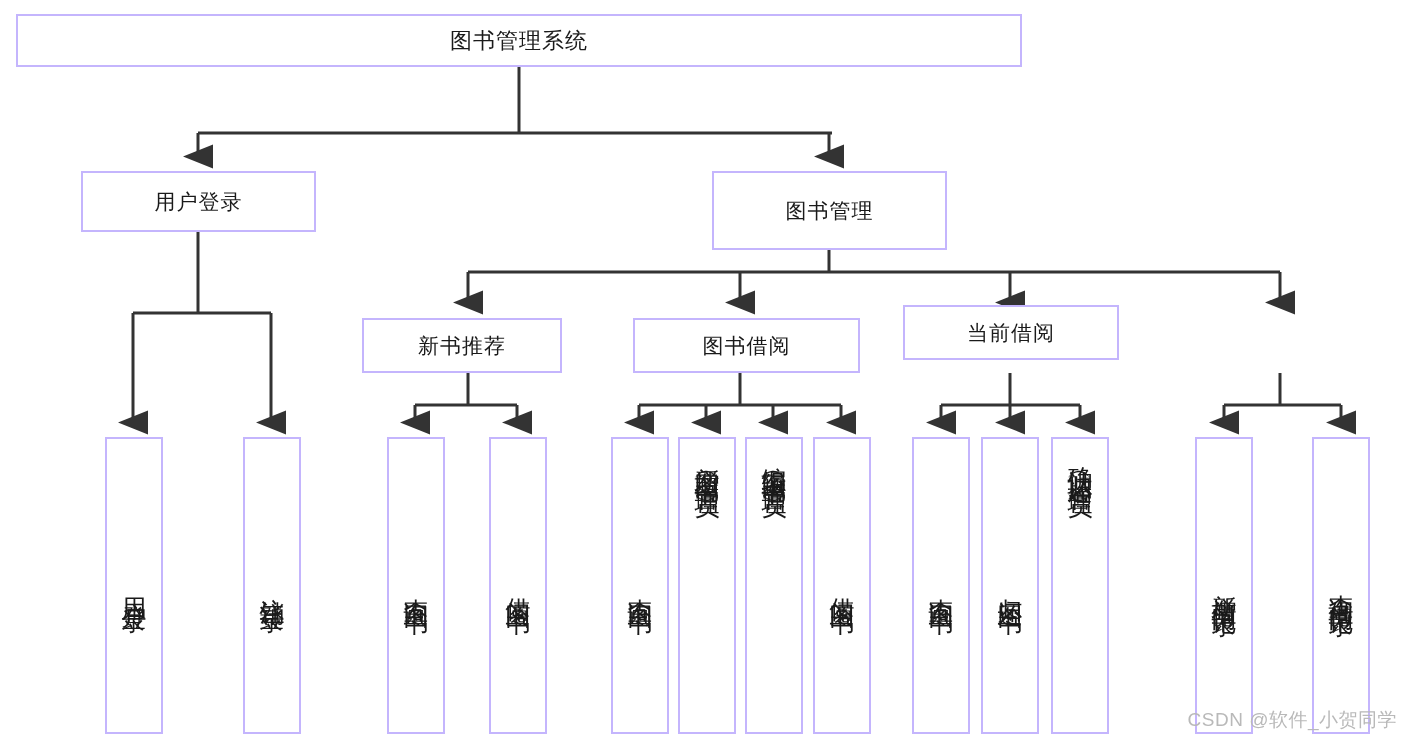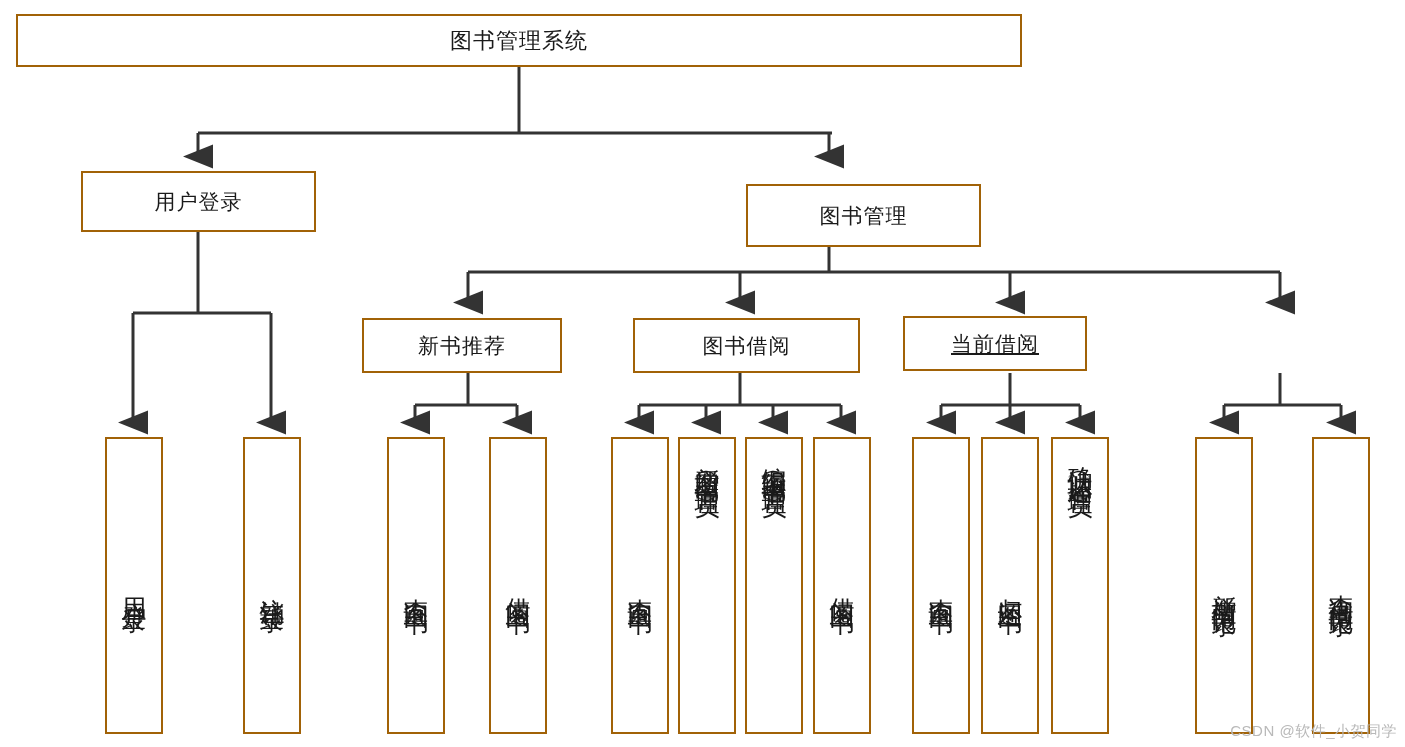--- a/index.html
+++ b/index.html
@@ -20,21 +20,21 @@
     left: 0;
     top: 0;
     width: 1405px;
     height: 747px;
     pointer-events: none;
   }
   .node {
     position: absolute;
     box-sizing: border-box;
     background: #ffffff;
-    border: 2px solid #a16207;
+    border: 2px solid #c4b5fd;
     display: flex;
     align-items: center;
     justify-content: center;
     color: #1a1a1a;
     z-index: 2;
   }
   .node.horiz {
     font-size: 21px;
     letter-spacing: 1px;
   }
@@ -62,22 +62,22 @@
     align-items: center;
     justify-content: center;
   }
   .leaf-inner.toppad {
     align-items: flex-start;
     padding-top: 8px;
   }
   .watermark {
     position: absolute;
     right: 8px;
-    bottom: 6px;
-    font-size: 15px;
+    bottom: 14px;
+    font-size: 19px;
     color: #b9b9b9;
     letter-spacing: 0.5px;
     z-index: 5;
     white-space: nowrap;
   }
 </style>
 </head>
 <body>
 
 <div id="canvas">
@@ -132,31 +132,31 @@
     </g>
   </svg>
 
   <div class="node root horiz" style="left:16px; top:14px; width:1006px; height:53px;">
     <span>图书管理系统</span>
   </div>
 
   <div class="node horiz" style="left:81px; top:171px; width:235px; height:61px;">
     <span>用户登录</span>
   </div>
-  <div class="node horiz" style="left:712px; top:184px; width:235px; height:63px;margin-left:34px;">
+  <div class="node horiz" style="left:712px; top:171px; width:235px; height:79px;">
     <span>图书管理</span>
   </div>
 
   <div class="node horiz" style="left:362px; top:318px; width:200px; height:55px;">
     <span>新书推荐</span>
   </div>
   <div class="node horiz" style="left:633px; top:318px; width:227px; height:55px;">
     <span>图书借阅</span>
   </div>
-  <div class="node horiz" style="left:903px; top:316px; width:184px; height:55px;text-decoration:underline;">
+  <div class="node horiz" style="left:903px; top:305px; width:216px; height:55px;">
     <span>当前借阅</span>
   </div>
 
   <div class="node leaf" style="left:105px; top:437px; width:58px; height:297px;">
     <div class="leaf-inner">
       <span class="vlabel">用户登录</span>
     </div>
   </div>
   <div class="node leaf" style="left:243px; top:437px; width:58px; height:297px;">
     <div class="leaf-inner">

